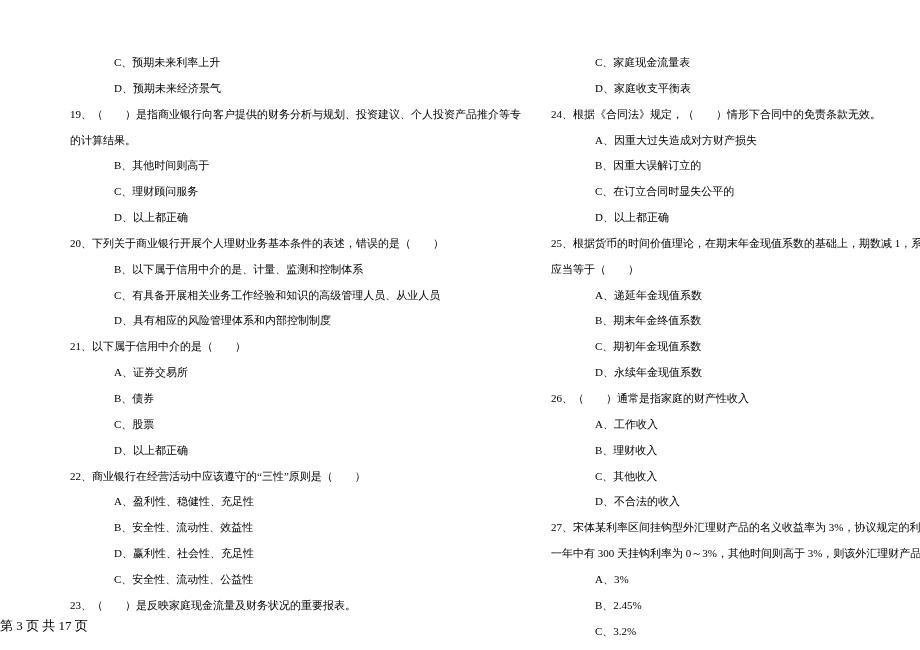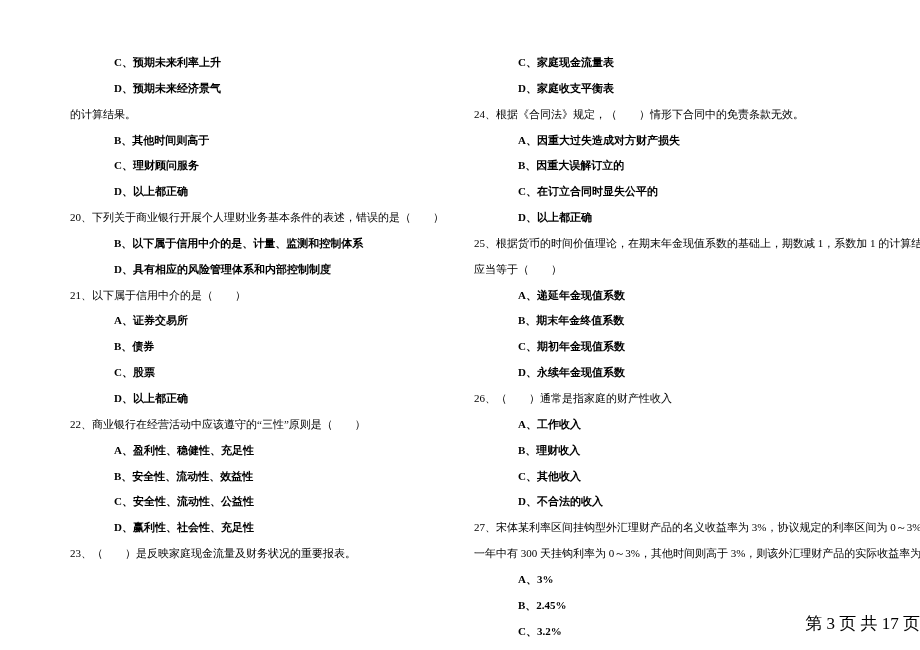--- a/index.html
+++ b/index.html
@@ -16,58 +16,60 @@
     .columns {
       display: flex;
       gap: 30px;
       height: 555px;
     }
     .col {
       flex: 1;
       line-height: 2.35;
     }
     .line { white-space: nowrap; }
-    .indent-2 { padding-left: 4em; font-weight: bold; }
+    .indent-2 { padding-left: 4em; }
     .footer {
       position: absolute;
       bottom: 15px;
       left: 0;
       width: 100%;
-      text-align: right;
-      font-size: 17px;
+      text-align: left;
+      font-size: 13px;
     }
   </style>
 </head>
 <body>
 
 <div class="columns">
   <div class="col">
     <div class="line indent-2">C、预期未来利率上升</div>
     <div class="line indent-2">D、预期未来经济景气</div>
 
+    <div class="line">19、（　　）是指商业银行向客户提供的财务分析与规划、投资建议、个人投资产品推介等专</div>
     <div class="line">的计算结果。</div>
     <div class="line indent-2">B、其他时间则高于</div>
     <div class="line indent-2">C、理财顾问服务</div>
     <div class="line indent-2">D、以上都正确</div>
 
     <div class="line">20、下列关于商业银行开展个人理财业务基本条件的表述，错误的是（　　）</div>
     <div class="line indent-2">B、以下属于信用中介的是、计量、监测和控制体系</div>
+    <div class="line indent-2">C、有具备开展相关业务工作经验和知识的高级管理人员、从业人员</div>
     <div class="line indent-2">D、具有相应的风险管理体系和内部控制制度</div>
 
     <div class="line">21、以下属于信用中介的是（　　）</div>
     <div class="line indent-2">A、证券交易所</div>
     <div class="line indent-2">B、债券</div>
     <div class="line indent-2">C、股票</div>
     <div class="line indent-2">D、以上都正确</div>
 
     <div class="line">22、商业银行在经营活动中应该遵守的“三性”原则是（　　）</div>
     <div class="line indent-2">A、盈利性、稳健性、充足性</div>
     <div class="line indent-2">B、安全性、流动性、效益性</div>
+    <div class="line indent-2">D、赢利性、社会性、充足性</div>
     <div class="line indent-2">C、安全性、流动性、公益性</div>
-    <div class="line indent-2">D、赢利性、社会性、充足性</div>
 
     <div class="line">23、（　　）是反映家庭现金流量及财务状况的重要报表。</div>
 
   </div>
 
   <div class="col">
     <div class="line indent-2">C、家庭现金流量表</div>
     <div class="line indent-2">D、家庭收支平衡表</div>
 
     <div class="line">24、根据《合同法》规定，（　　）情形下合同中的免责条款无效。</div>

